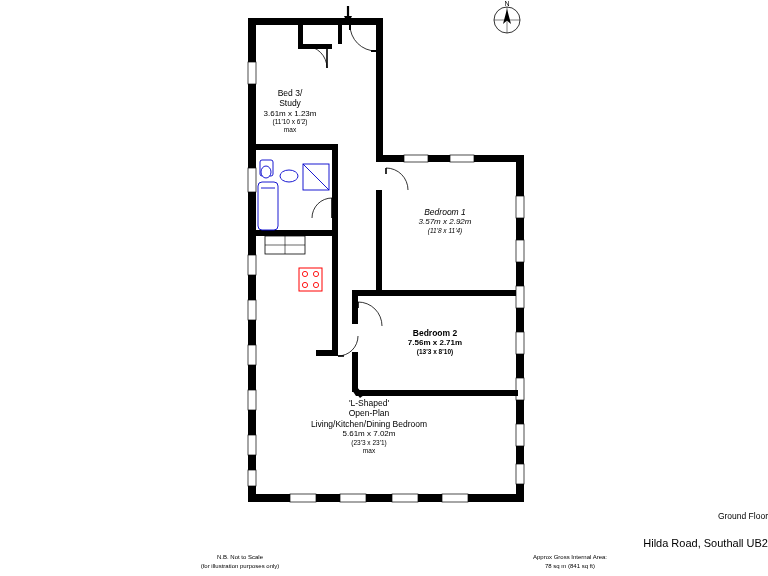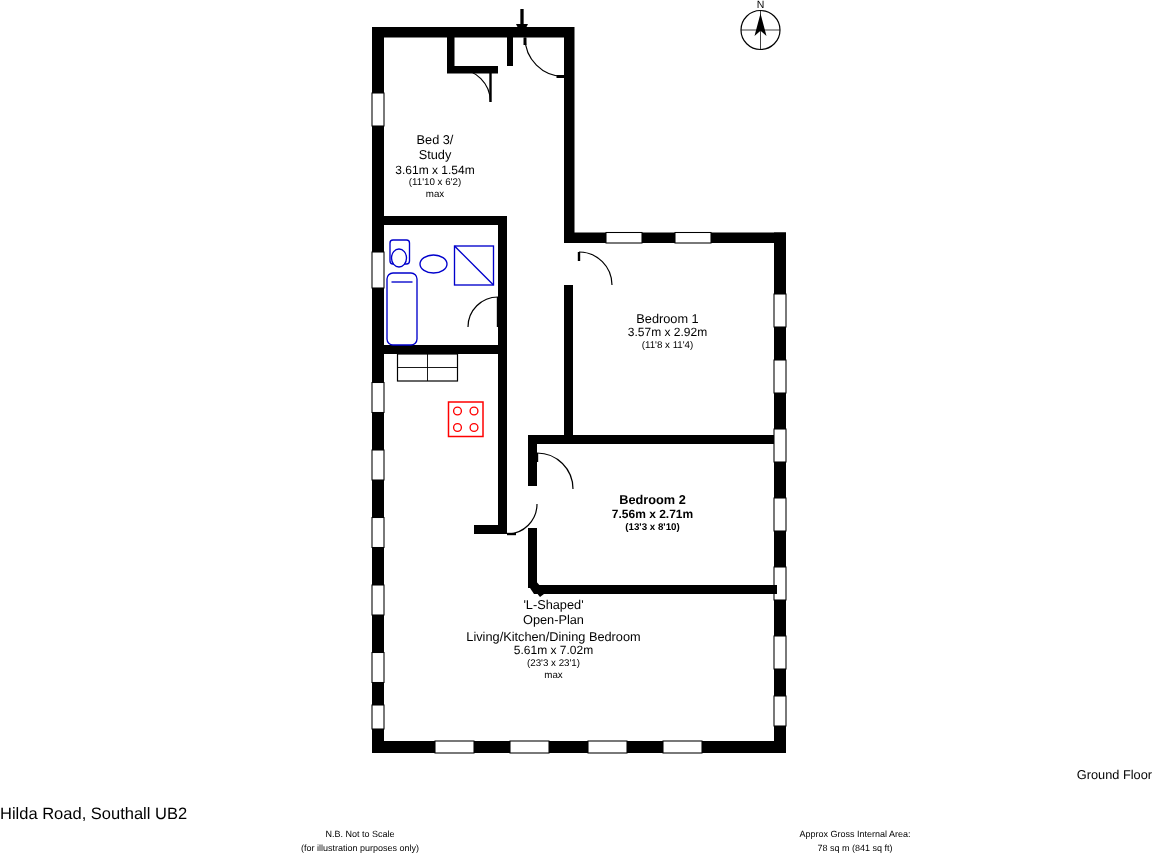--- a/index.html
+++ b/index.html
@@ -29,34 +29,34 @@
     color: #000;
     white-space: nowrap;
   }
   .lbl .l1 { font-size: 8.5px; text-align: center; }
   .lbl .l2 { font-size: 8.5px; }
   .lbl .dim { font-size: 8px; }
   .lbl .imp { font-size: 6.5px; }
   .lbl .max { font-size: 6.5px; }
 
   #room-bed3 { left: 235px; top: 88px; width: 110px; }
-  #room-bedroom1 { left: 380px; top: 207px; width: 130px; }
+  #room-bedroom1 { left: 380px; top: 207px; width: 130px; font-style: italic; }
   #room-bedroom2 { left: 365px; top: 328px; width: 140px; font-weight: bold; }
   #room-open-plan { left: 256px; top: 398px; width: 170px; margin-left: 28px; }
 
   #floor-title {
     position: absolute;
     left: 0; top: 511px; width: 768px;
     text-align: right;
     font-size: 8.5px;
   }
   #address-title {
     position: absolute;
     left: 0; top: 537px; width: 768px;
-    text-align: left;
+    text-align: right;
     font-size: 11px;
   }
   #disclaimer {
     position: absolute;
     left: 140px; top: 553px; width: 200px;
     text-align: center;
     font-size: 6px;
     line-height: 1.45;
   }
   #area-note {
@@ -228,21 +228,21 @@
     <circle cx="316" cy="274" r="2.6" fill="none" stroke="#ff0000" stroke-width="0.9"></circle>
     <circle cx="305" cy="285" r="2.6" fill="none" stroke="#ff0000" stroke-width="0.9"></circle>
     <circle cx="316" cy="285" r="2.6" fill="none" stroke="#ff0000" stroke-width="0.9"></circle>
   </g>
 
 </svg>
 
 <div class="lbl" id="room-bed3">
   <div class="l1">Bed 3/</div>
   <div class="l2">Study</div>
-  <div class="dim">3.61m x 1.54m</div>
+  <div class="dim">3.61m x 1.23m</div>
   <div class="imp">(11'10 x 6'2)</div>
   <div class="max">max</div>
 </div>
 
 <div class="lbl" id="room-bedroom1">
   <div class="l1">Bedroom 1</div>
   <div class="dim">3.57m x 2.92m</div>
   <div class="imp">(11'8 x 11'4)</div>
 </div>
 

